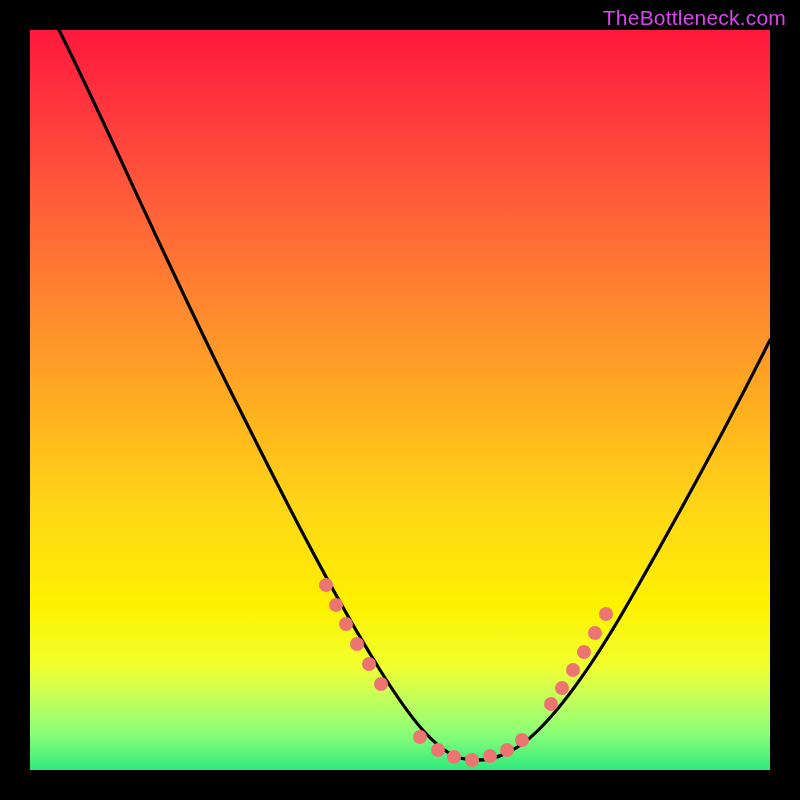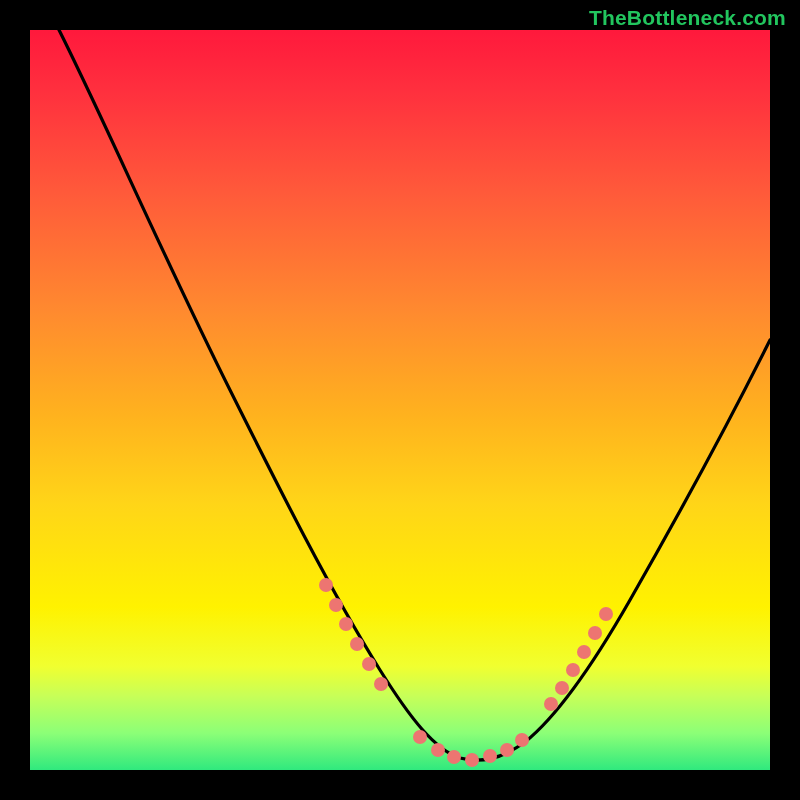--- a/index.html
+++ b/index.html
@@ -36,23 +36,23 @@
       #f0ff30 86%,
       #c7ff58 90%,
       #8cff77 95%,
       #30e97e 100%
     );
   }
   .watermark {
     position: absolute;
     top: 6px;
     right: 14px;
-    color: #22c55e;
+    color: #d946ef;
     font-size: 21px;
-    font-weight: 700;
+    font-weight: 400;
     letter-spacing: 0.2px;
     user-select: none;
   }
   svg.curve {
     position: absolute;
     left: 0;
     top: 0;
     width: 740px;
     height: 740px;
     overflow: visible;

